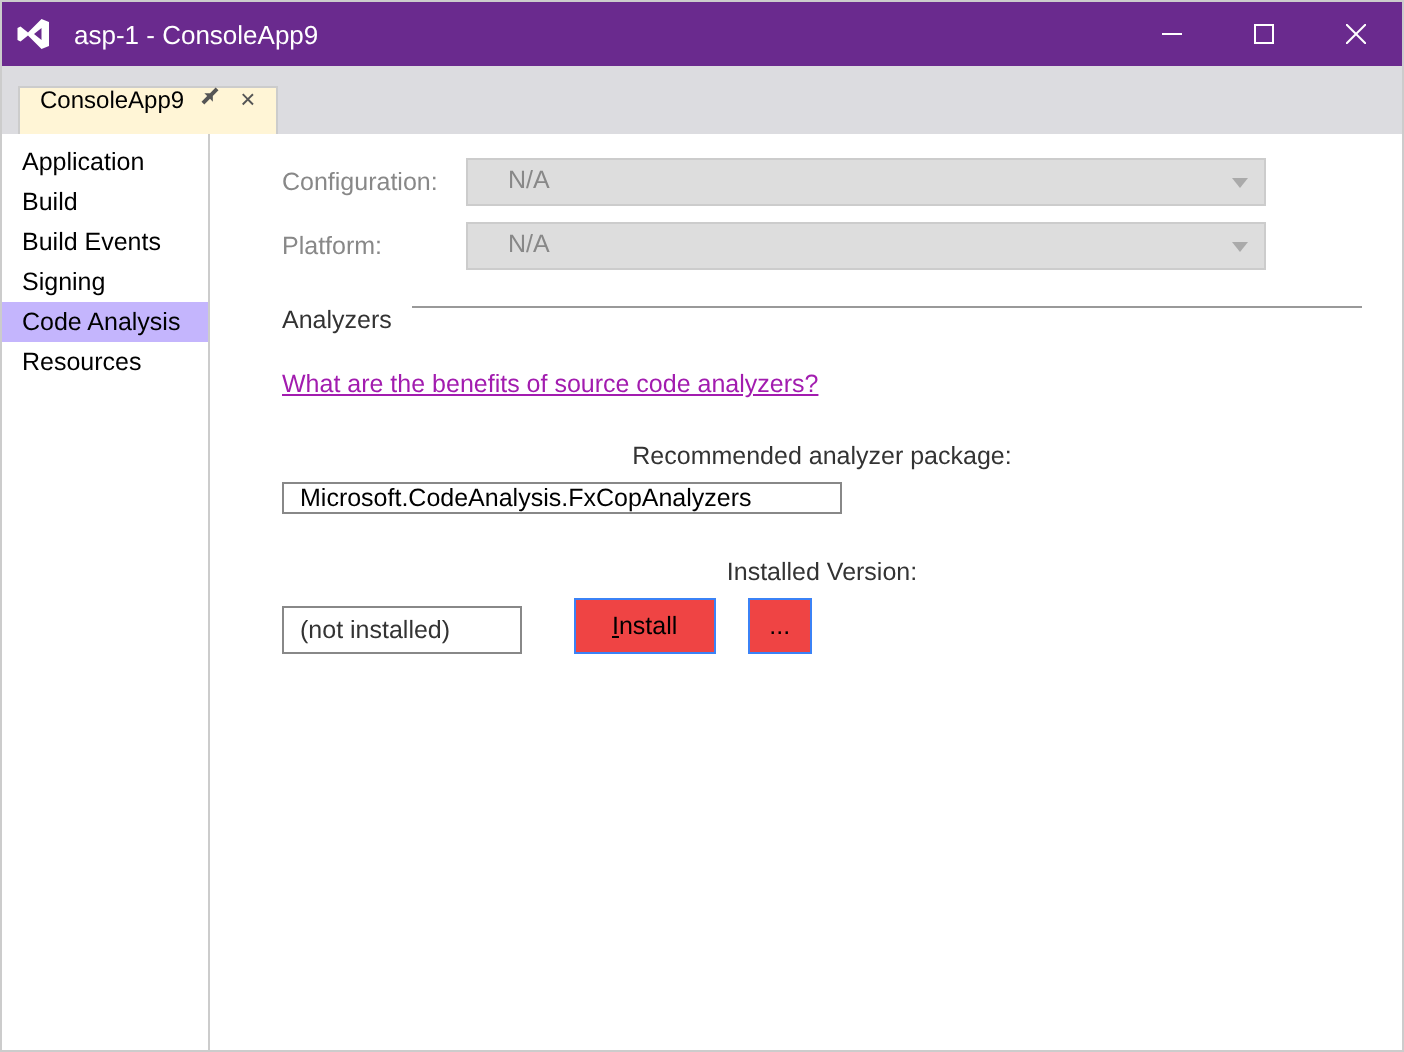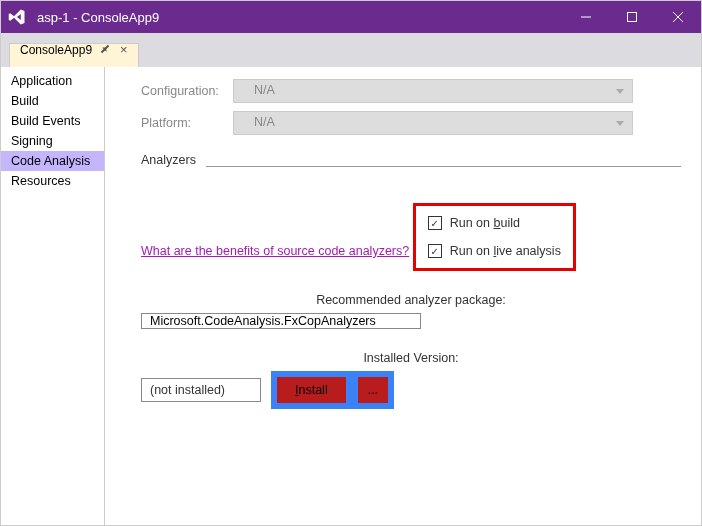--- a/index.html
+++ b/index.html
@@ -30,40 +30,40 @@
     .side-item { padding: 3px 10px; font-size: 12.5px; cursor: pointer; }
     .side-item.selected { background: #c4b5fd; }
 
     
     .panel { flex: 1; padding: 12px 20px 12px 36px; font-size: 12.5px; color: #333; }
     .config-row { display: flex; align-items: center; margin-bottom: 8px; }
     .config-label { width: 92px; color: #888; }
     .config-select { flex: 1; max-width: 400px; background: #ddd; color: #888; padding: 3px 20px; border: 1px solid #ccc; height: 24px; position: relative; }
     .config-select::after { content: ""; position: absolute; right: 8px; top: 9px; border-left: 4px solid transparent; border-right: 4px solid transparent; border-top: 5px solid #aaa; }
 
-    .section-header { display: flex; align-items: flex-end; margin-top: 18px; margin-bottom: 18px; }
+    .section-header { display: flex; align-items: flex-start; margin-top: 18px; margin-bottom: 18px; }
     .section-header .stxt { padding-right: 10px; color: #333; }
     .section-header .line { flex: 1; height: 1px; background: #999; }
 
     .link { color: #a21caf; text-decoration: underline; cursor: pointer; }
 
     .highlight-box { border: 3px solid #e60000; padding: 10px 12px; display: inline-block; margin-top: 18px; }
     .chk-row { display: flex; align-items: center; margin-bottom: 14px; }
     .chk-row:last-child { margin-bottom: 0; }
     .chk { width: 14px; height: 14px; border: 1px solid #333; margin-right: 8px; display: flex; align-items: center; justify-content: center; font-size: 10px; }
     .chk.checked::before { content: "✓"; color: #333; }
     .und { text-decoration: underline; }
 
     .field-label { margin-top: 22px; margin-bottom: 6px; text-align: center; }
     .text-input { border: 1px solid #888; padding: 0 8px; width: 280px; font-size: 12.5px; background: #fff; }
     .readonly-input { border: 1px solid #888; padding: 4px 8px; width: 120px; font-size: 12.5px; background: #fff; display: inline-block; margin-right: 10px; }
 
-    .btn { border: 6px solid #3b82f6; background: #b91c1c; padding: 6px 18px; font-size: 12.5px; cursor: pointer; display: inline-block; vertical-align: top; }
+    .btn { border: 1px solid #3b82f6; background: #ef4444; padding: 6px 18px; font-size: 12.5px; cursor: pointer; display: inline-block; vertical-align: top; }
     .btn.small { padding: 6px 10px; }
-    .btn-row { display: flex; align-items: center; gap: 0; margin-top: 6px; }
+    .btn-row { display: flex; align-items: flex-end; gap: 16px; margin-top: 6px; }
   </style>
 </head>
 <body>
 
 <div class="title-bar">
   <div class="vs-logo">
     <svg width="18" height="18" viewBox="0 0 24 24">
         <path d="M17 2 L22 4 L22 20 L17 22 L8 13 L3 17 L1 16 L1 8 L3 7 L8 11 L17 2 Z M17 8 L12 12 L17 16 Z" fill="#fff"></path>
       </svg>
   </div>
@@ -122,30 +122,20 @@
       <div class="config-select"><span>N/A</span></div>
     </div>
 
     <div class="section-header">
       <span class="stxt">Analyzers</span>
       <span class="line"></span>
     </div>
 
     <a class="link">What are the benefits of source code analyzers?</a>
 
-    <div class="highlight-box">
-      <div class="chk-row">
-        <span class="chk checked"></span>
-        <span><span>Run on </span><span class="und">b</span><span>uild</span></span>
-      </div>
-      <div class="chk-row">
-        <span class="chk checked"></span>
-        <span><span>Run on </span><span class="und">l</span><span>ive analysis</span></span>
-      </div>
-    </div>
 
     <div class="field-label">Recommended analyzer package:</div>
     <input class="text-input" type="text" value="Microsoft.CodeAnalysis.FxCopAnalyzers" style="">
 
     <div class="field-label">Installed Version:</div>
     <div class="btn-row">
       <span class="readonly-input">(not installed)</span>
       <button class="btn"><span></span><span class="und">I</span><span>nstall</span></button>
       <button class="btn small">...</button>
     </div>

